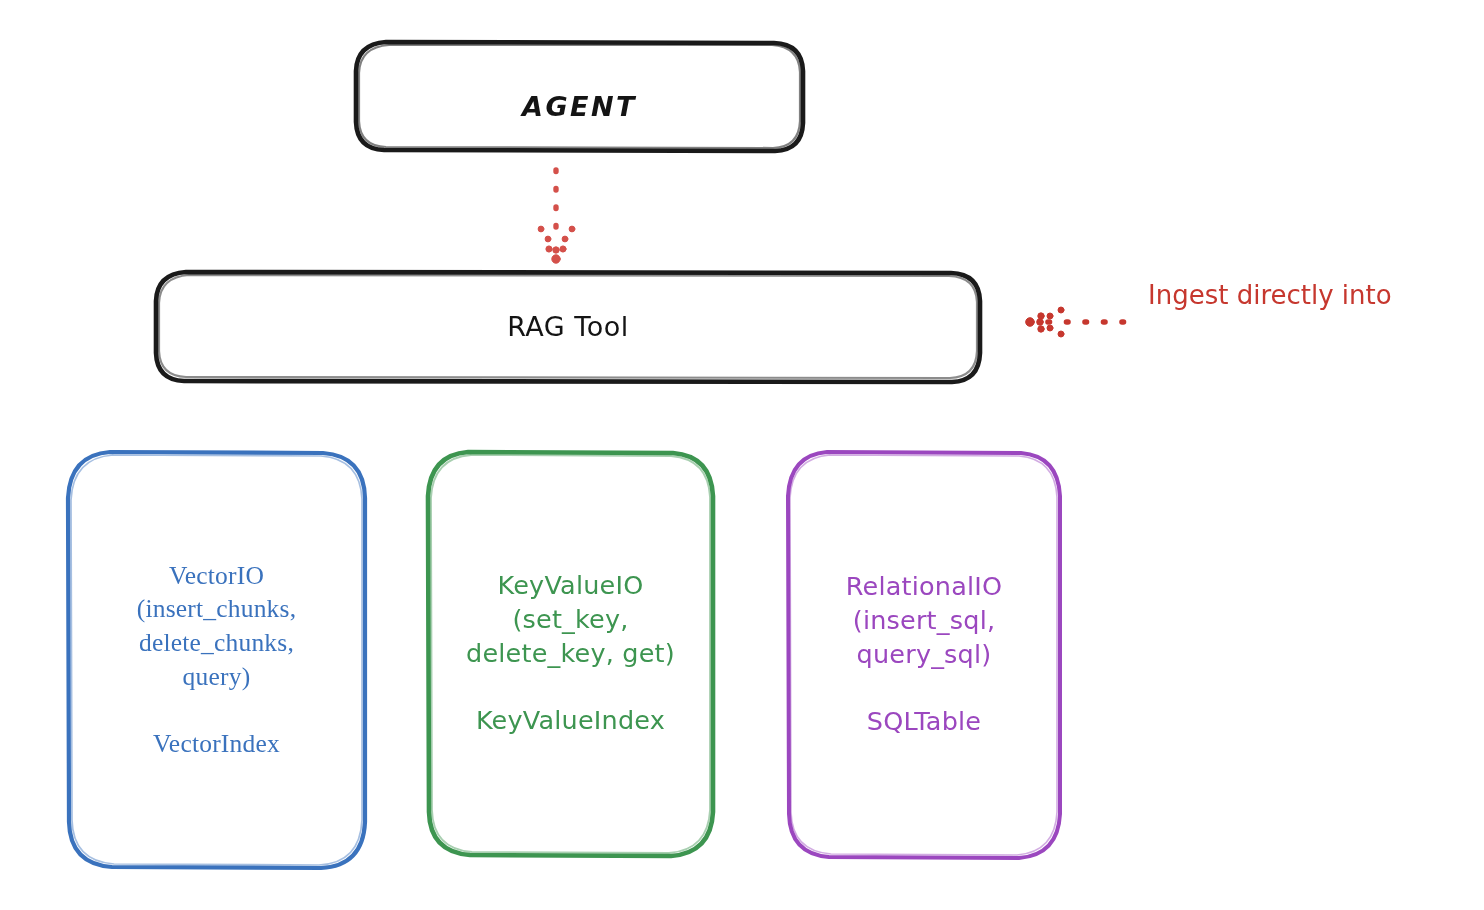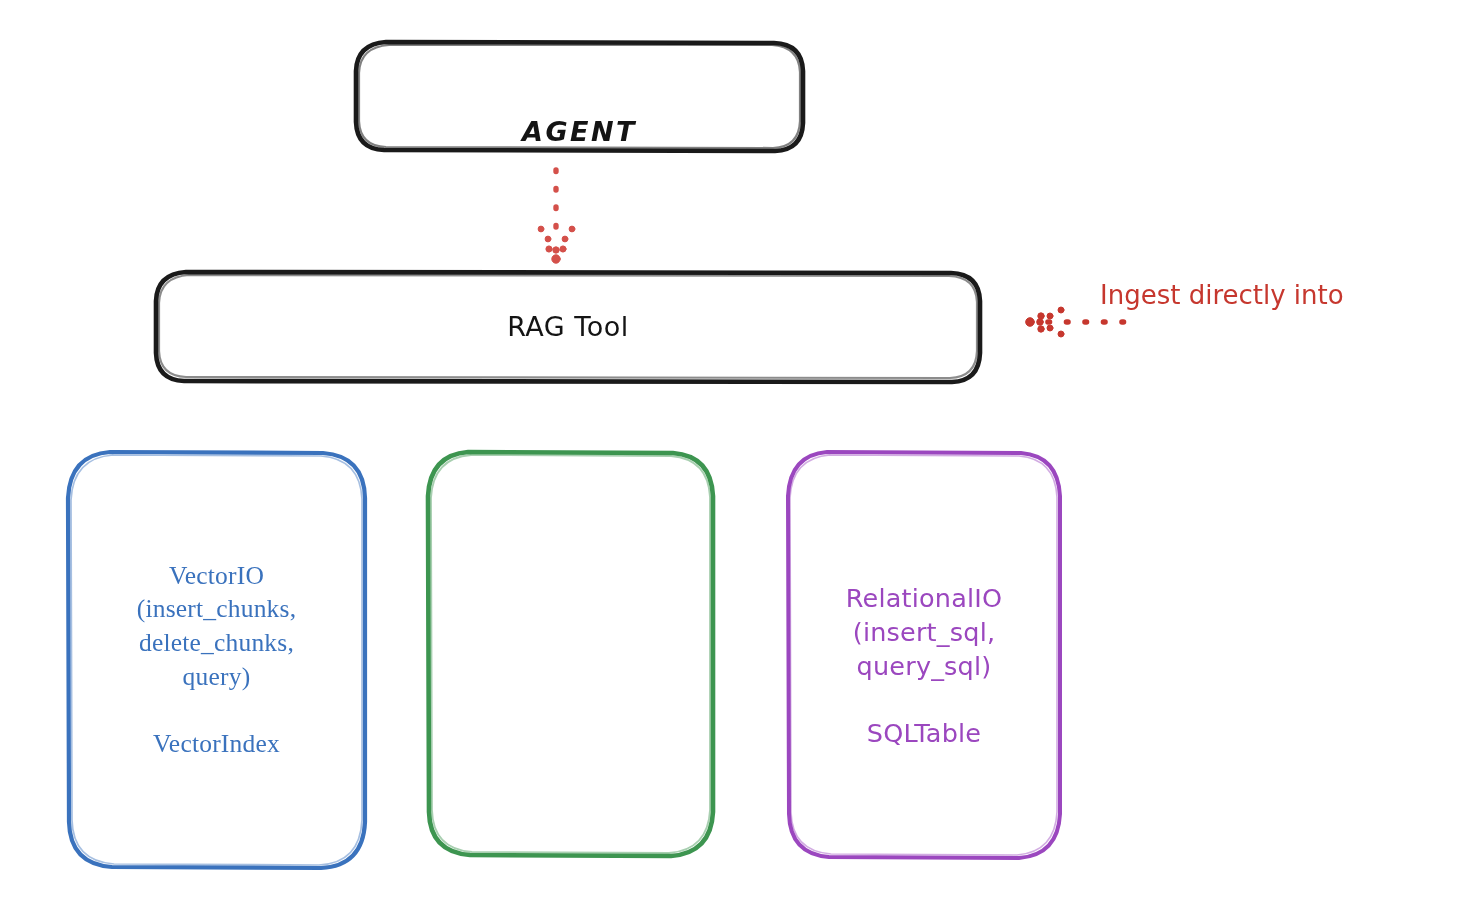--- a/index.html
+++ b/index.html
@@ -39,21 +39,20 @@
     white-space: pre-line;
     line-height: 1.32;
   }
 
   
   #agent-node {
     left: 355px;
     top: 41px;
     width: 449px;
     height: 132px;
-    margin-top: 25px;
   }
   #agent-node .node-label {
     font-size: 27px;
     font-style: italic;
     font-weight: 600;
     letter-spacing: 2.5px;
     color: #141414;
   }
 
   
@@ -84,35 +83,34 @@
     width: 285px;
     height: 405px;
     padding: 0 4px;
   }
   #relationalio-node {
     left: 788px;
     top: 451px;
     width: 272px;
     height: 407px;
     padding: 0 4px;
-    margin-top: 12px;
   }
   .provider .node-label {
     font-size: 25.5px;
     font-weight: 500;
     letter-spacing: 0.2px;
   }
   #vectorio-node .node-label { color: #3a72bd; font-family: Liberation Serif, serif; }
   #keyvalueio-node .node-label { color: #3d9550; }
   #relationalio-node .node-label { color: #9b47bf; }
 
   
   #ingest-annotation {
     position: absolute;
-    left: 1100px;
+    left: 1148px;
     top: 277px;
     width: 330px;
     text-align: left;
   }
   #ingest-annotation .annotation-text {
     font-family: "DejaVu Sans", sans-serif;
     font-size: 26px;
     font-weight: 500;
     line-height: 1.42;
     color: #c6372e;
@@ -193,20 +191,27 @@
 
   <div class="node provider" id="vectorio-node">
     <span class="node-label">VectorIO
 (insert_chunks,
 delete_chunks,
 query)
 
 VectorIndex</span>
   </div>
 
+  <div class="node provider" id="keyvalueio-node">
+    <span class="node-label">KeyValueIO
+(set_key,
+delete_key, get)
+
+KeyValueIndex</span>
+  </div>
 
   <div class="node provider" id="relationalio-node">
     <span class="node-label">RelationalIO
 (insert_sql,
 query_sql)
 
 SQLTable</span>
   </div>
 
   <div id="ingest-annotation">

